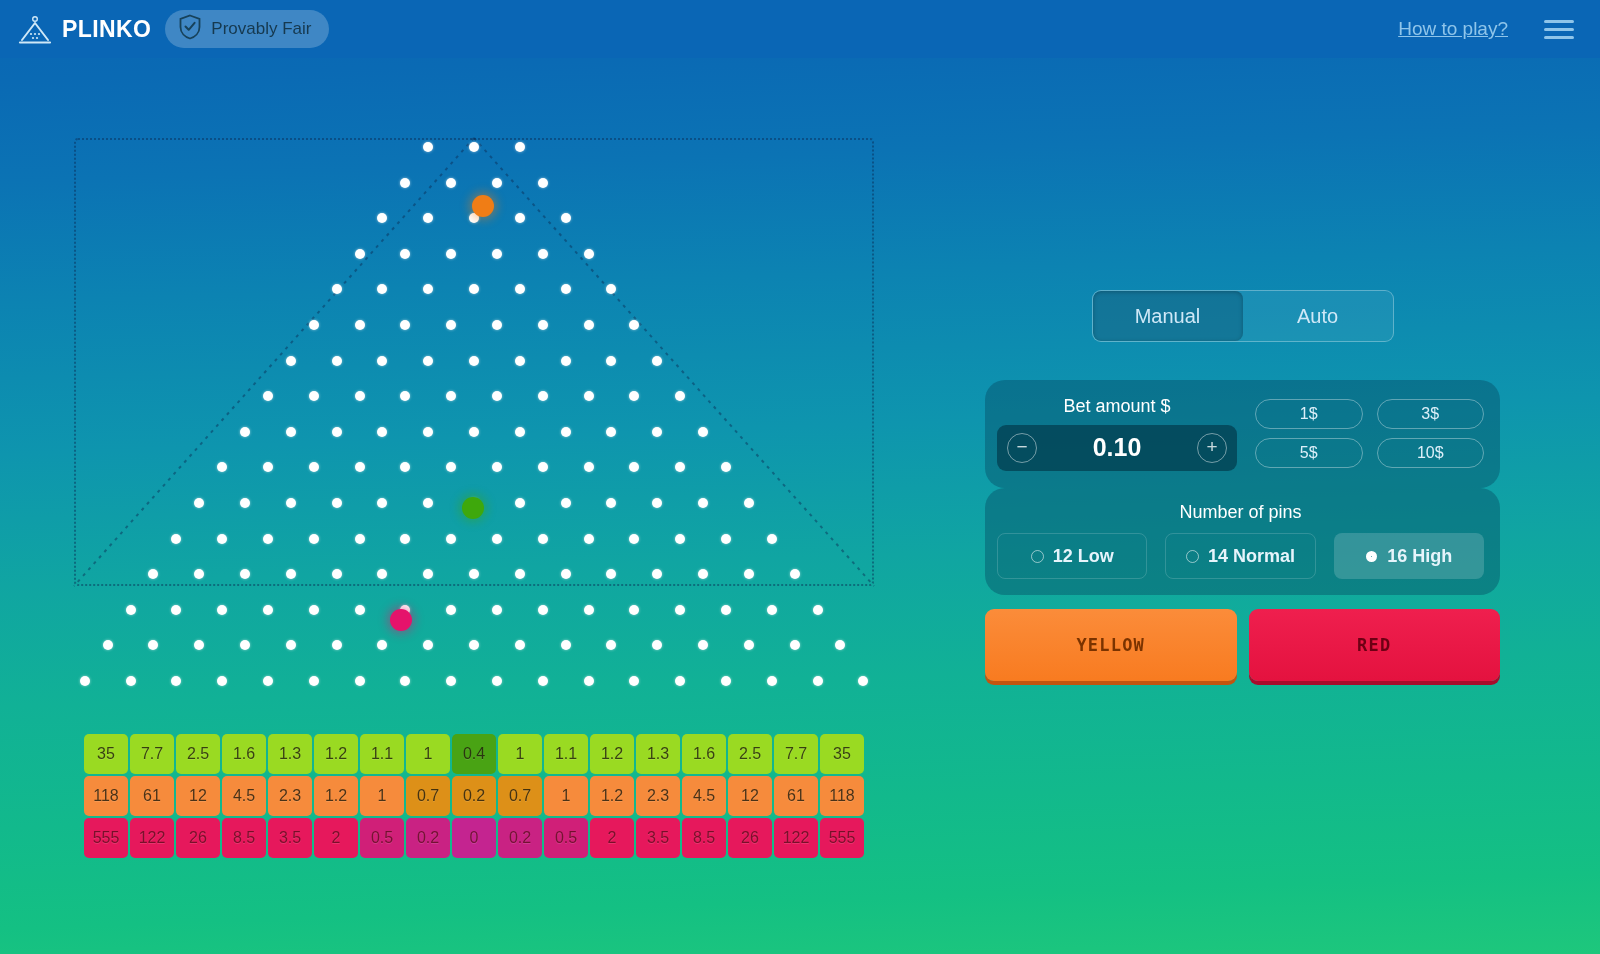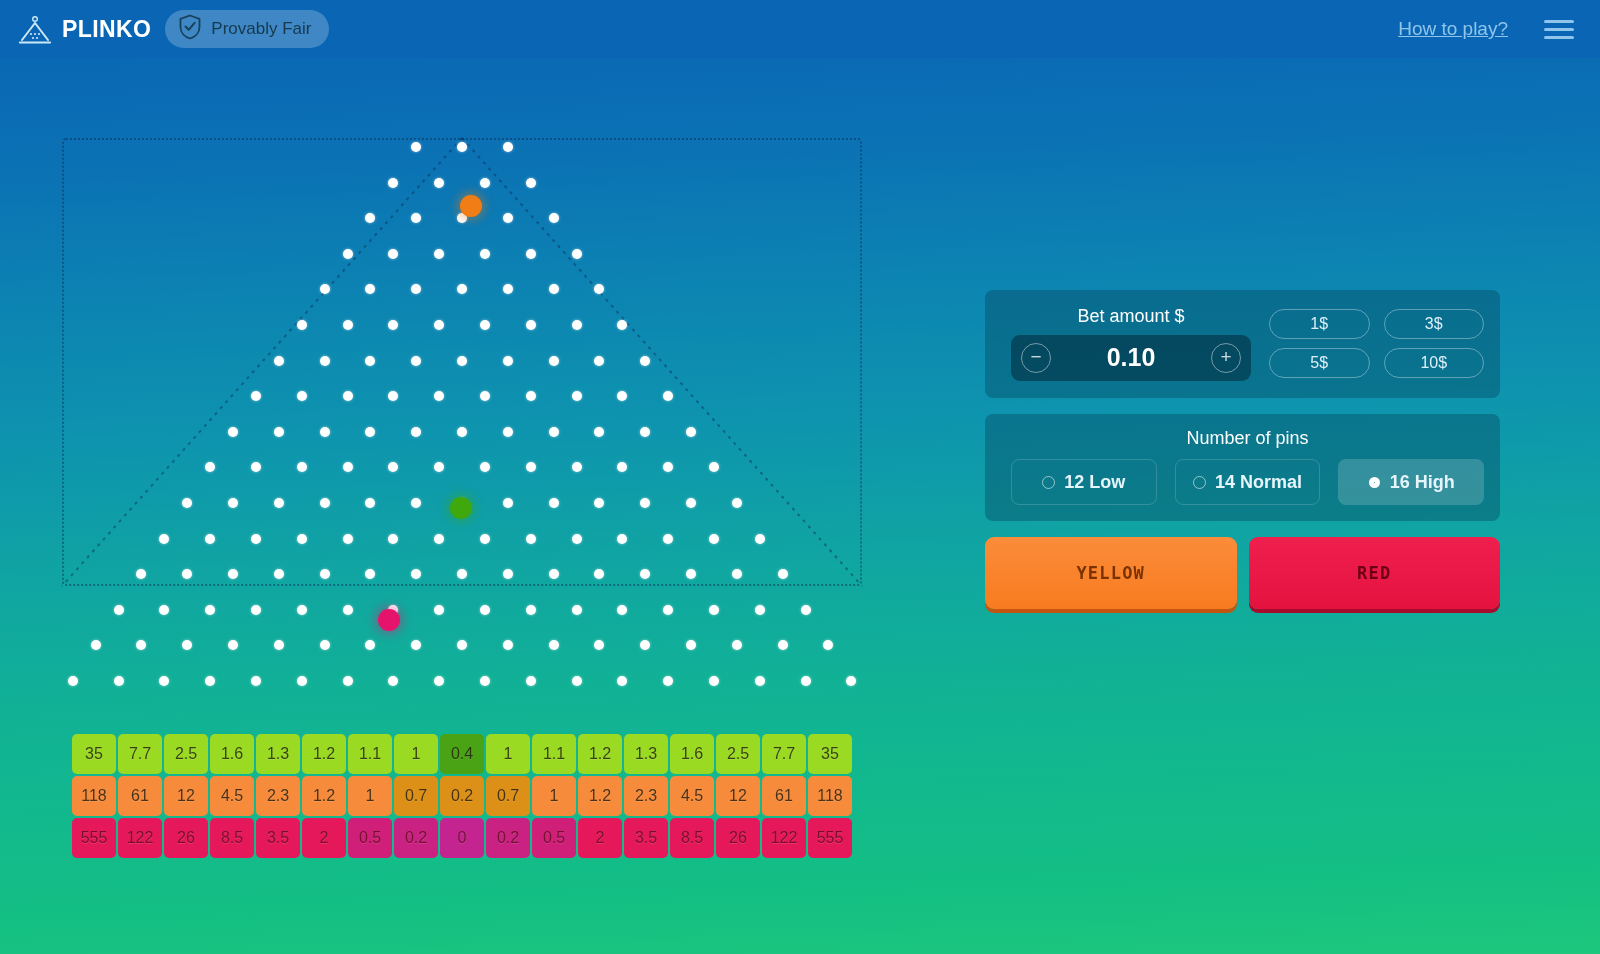--- a/index.html
+++ b/index.html
@@ -37,21 +37,21 @@
   #provably-fair .pf-label { color: #16394f; font-size: 17px; }
   #header-right {
     margin-left: auto; display: flex; align-items: center; gap: 36px;
     padding-right: 8px;
   }
   #how-to-play { color: #8fc5ea; font-size: 19px; text-decoration: underline; }
   #hamburger { width: 30px; display: flex; flex-direction: column; gap: 5px; }
   #hamburger span { display: block; height: 3px; background: #8fc5ea; border-radius: 2px; }
 
   
-  #board { position: absolute; left: 0; top: 58px; width: 900px; height: 880px; }
+  #board { position: absolute; left: 12px; top: 58px; width: 900px; height: 880px; }
   #guide-box {
     position: absolute; left: 62px; top: 80px; width: 800px; height: 448px;
     border: 2px dotted rgba(10,40,80,.45);
     border-radius: 4px;
   }
   #guide-svg { position: absolute; left: 0; top: 0; width: 900px; height: 700px; }
 
   .pin {
     position: absolute; width: 10px; height: 10px; border-radius: 50%;
     background: #ffffff; margin-left: -5px; margin-top: -5px;
@@ -90,23 +90,22 @@
     font-size: 20px; color: #cfe8f7;
   }
   #mode-toggle .mode.active {
     background: rgba(0,50,80,.28);
     border-radius: 8px;
     box-shadow: inset 0 1px 4px rgba(0,0,0,.25);
   }
 
   .card {
     background: rgba(5,70,95,.40);
-    border-radius: 8px;
-    padding: 14px 16px 16px 26px;
-    margin-bottom: 16px;
+    border-radius: 20px;
+    padding: 14px 16px 16px 12px;
   }
 
   #bet-card { display: flex; align-items: center; gap: 18px; height: 108px; }
   #bet-left { flex: 0 0 240px; }
   #bet-label {
     color: #ffffff; font-size: 18px; text-align: center; margin-bottom: 8px;
     font-weight: 400;
   }
   #bet-stepper {
     background: rgba(0,42,58,.55); border-radius: 9px; height: 46px;
@@ -443,20 +442,24 @@
         <div class="mcell" style="background: rgb(230, 24, 92);">8.5</div>
         <div class="mcell" style="background: rgb(230, 24, 92);">26</div>
         <div class="mcell" style="background: rgb(230, 24, 92);">122</div>
         <div class="mcell" style="background: rgb(230, 24, 92);">555</div>
       </div>
     </div>
 </div>
 
 <div id="panel">
 
+  <div id="mode-toggle">
+    <div class="mode active">Manual</div>
+    <div class="mode">Auto</div>
+  </div>
 
   <div class="card" id="bet-card">
     <div id="bet-left">
       <div id="bet-label">Bet amount $</div>
       <div id="bet-stepper">
         <span class="step-btn">−</span>
         <span id="bet-value">0.10</span>
         <span class="step-btn">+</span>
       </div>
     </div>

